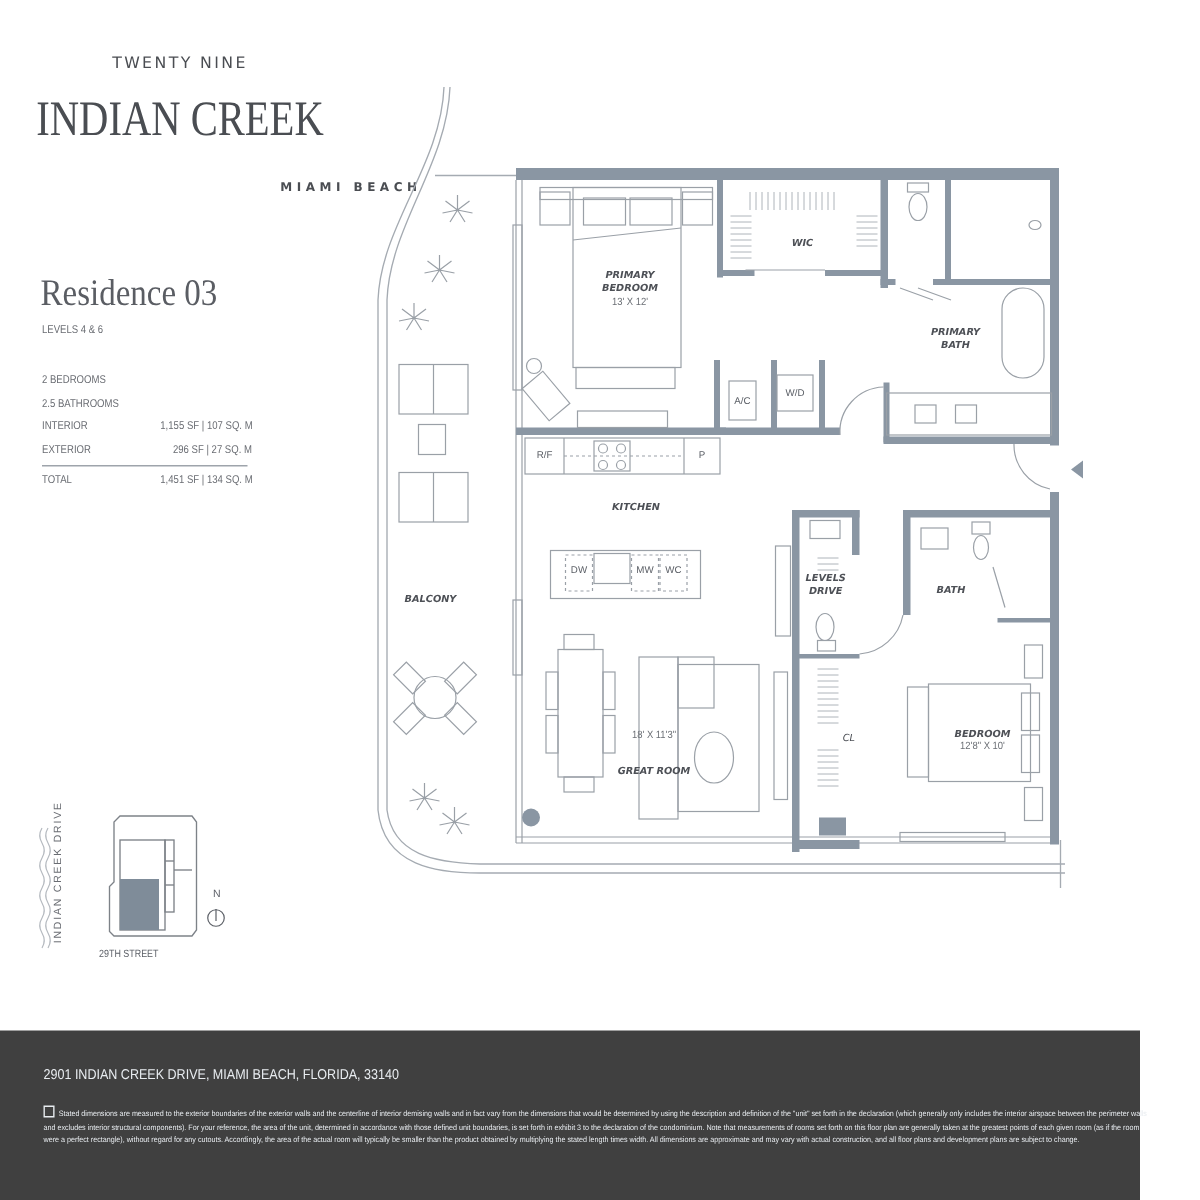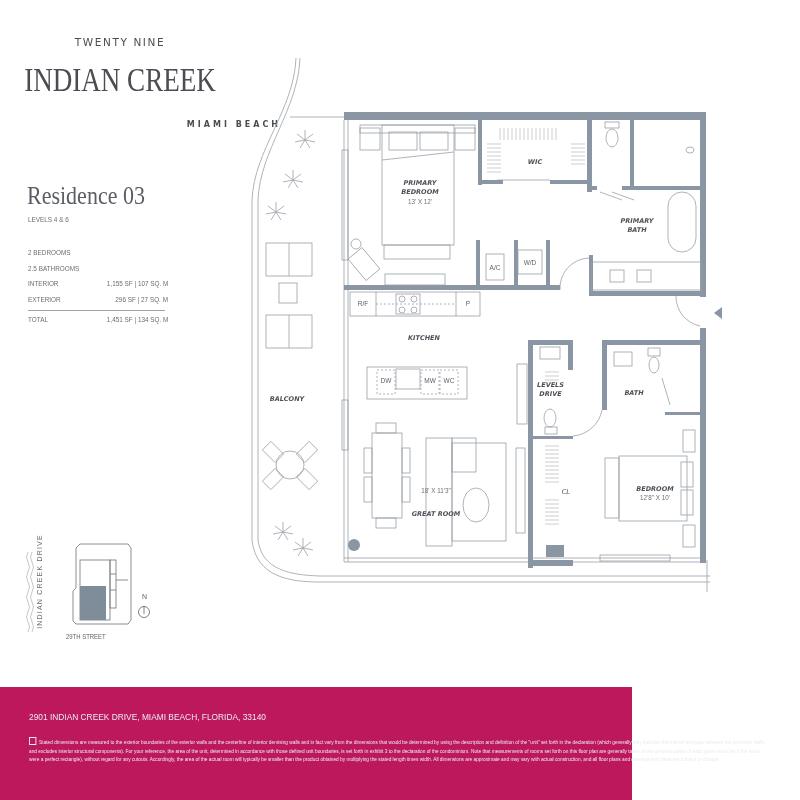--- a/index.html
+++ b/index.html
@@ -53,21 +53,21 @@
     position:absolute; font-family:"DejaVu Sans", sans-serif; font-weight:bold;
     font-size:6.5px; color:#4d5056; text-align:center; line-height:9px;font-style:italic;
   }
   .room-dim {
     position:absolute; font-size:7px; color:#6b6f75; text-align:center;
     transform:scaleX(0.9);
   }
   .fixture-label { position:absolute; font-size:6.5px; color:#5b5f66; text-align:center; }
 
   .footer {
-    position:absolute; left:0; top:687px; width:632px; height:113px; background:#be185d;
+    position:absolute; left:0; top:687px; width:760px; height:113px; background:#404040;
   }
   .address {
     position:absolute; left:29px; top:24px; font-size:9.5px; color:#e8ecf0;
     transform:scaleX(0.88); transform-origin:left; white-space:nowrap;
   }
   .disclaimer {
     position:absolute; left:29px; top:50px; width:800px; font-size:5.2px; line-height:8.6px;
     color:#e8ecf0; transform:scaleX(0.92); transform-origin:left;
   }
   .disclaimer .home-icon {

